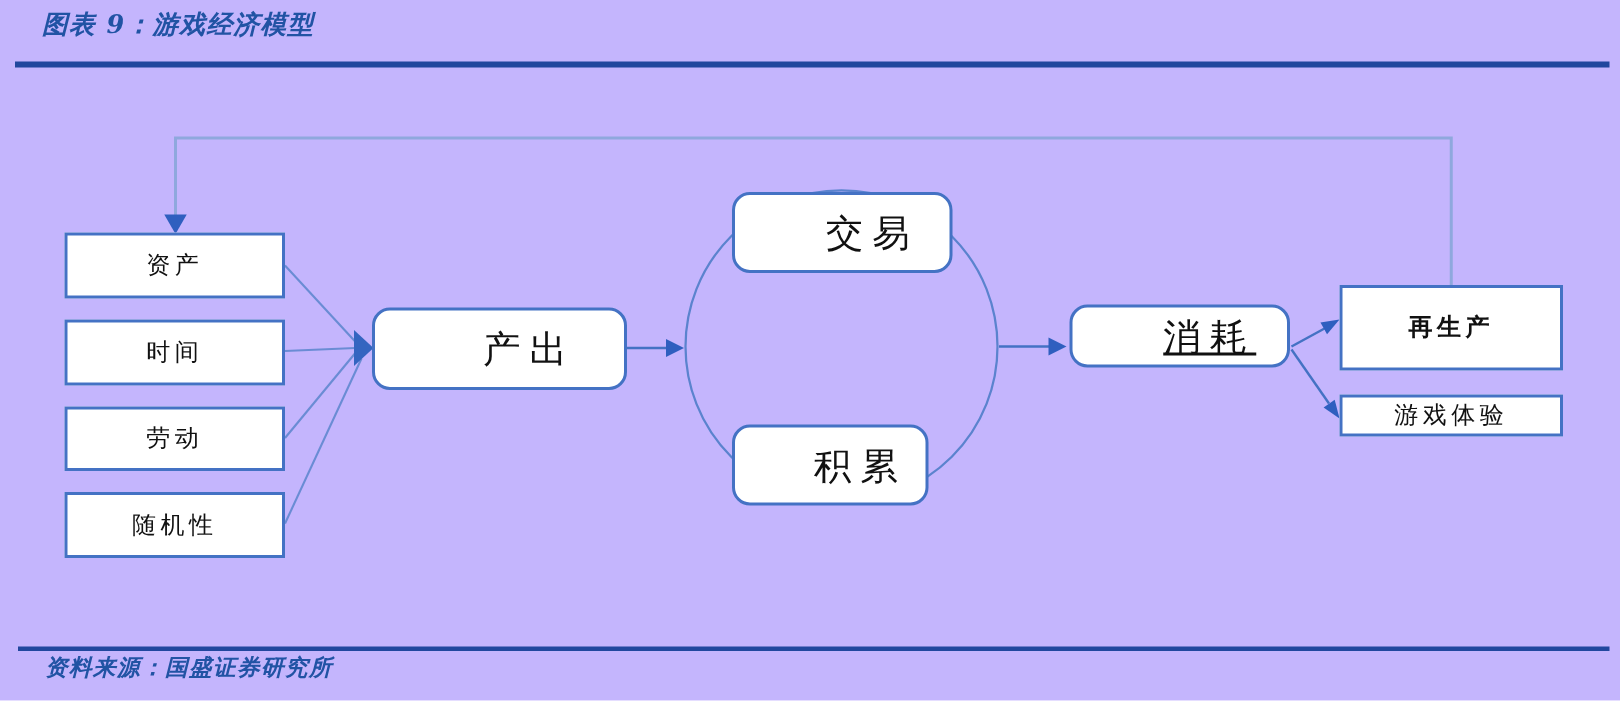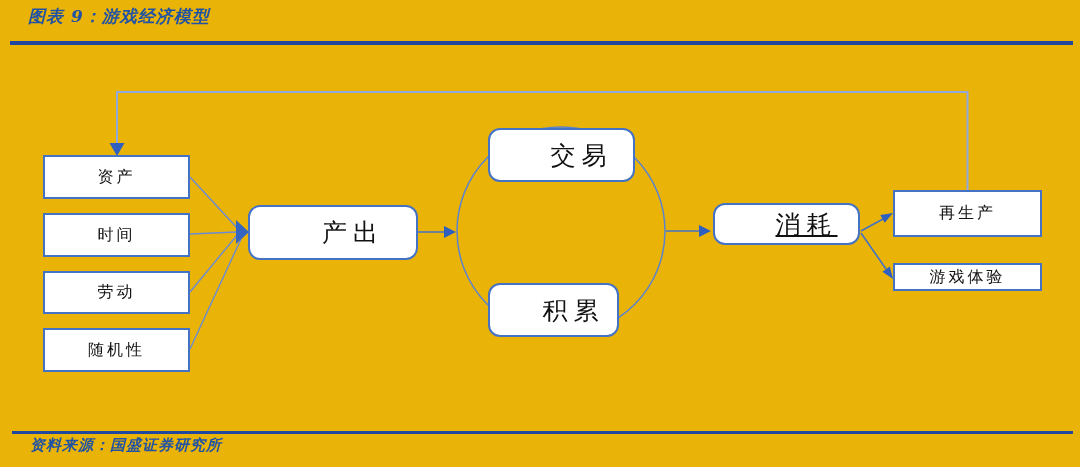--- a/index.html
+++ b/index.html
@@ -1,19 +1,19 @@
 <!DOCTYPE html>
 <html><head>
 <meta charset="utf-8">
 <style>
   html,body{margin:0;padding:0;background:#ffffff;}
   .page{
     position:relative;
     width:1080px;height:467px;
-    background:#eab308;
+    background:#c4b5fd;
     font-family:"DejaVu Serif","Liberation Serif",serif;
     overflow:hidden;
   }
   .figure-caption{
     position:absolute;left:28px;top:5px;
     font-size:17px;font-weight:bold;font-style:italic;
     color:#2153A4;letter-spacing:1px;white-space:nowrap;
   }
   .rule-top{
     position:absolute;left:10px;top:41px;width:1063px;height:4px;
@@ -54,21 +54,21 @@
   .n-assets    {left:43px; top:155px;width:147px;height:44px;}
   .n-time      {left:43px; top:213px;width:147px;height:44px;}
   .n-labor     {left:43px; top:271px;width:147px;height:43px;}
   .n-random    {left:43px; top:328px;width:147px;height:44px;}
   
   .n-output    {left:248px;top:205px;width:170px;height:55px;}
   .n-trade     {left:488px;top:128px;width:147px;height:54px;}
   .n-accum     {left:488px;top:283px;width:131px;height:54px;}
   .n-consume   {left:713px;top:203px;width:147px;height:42px;text-decoration:underline;}
   
-  .n-reprod    {left:893px;top:190px;width:149px;height:47px;}
+  .n-reprod    {left:893px;top:190px;width:149px;height:57px;font-weight:bold;}
   .n-exper     {left:893px;top:263px;width:149px;height:28px;}
 </style>
 </head>
 <body>
 
 <div class="page">
 
   <div class="figure-caption">图表 9：游戏经济模型</div>
   <div class="rule-top"></div>
 

